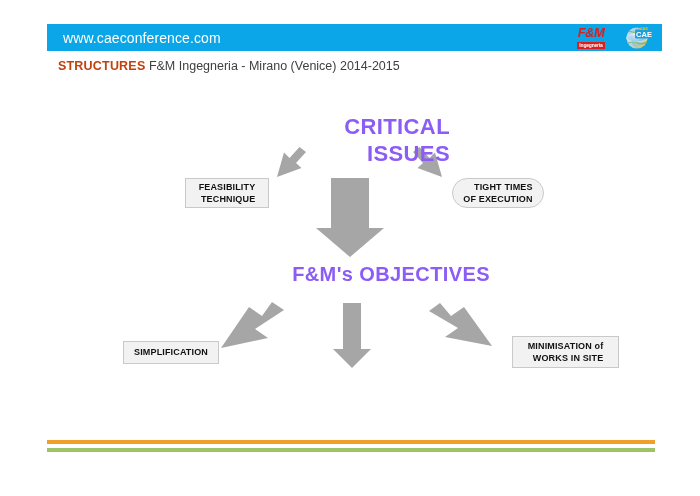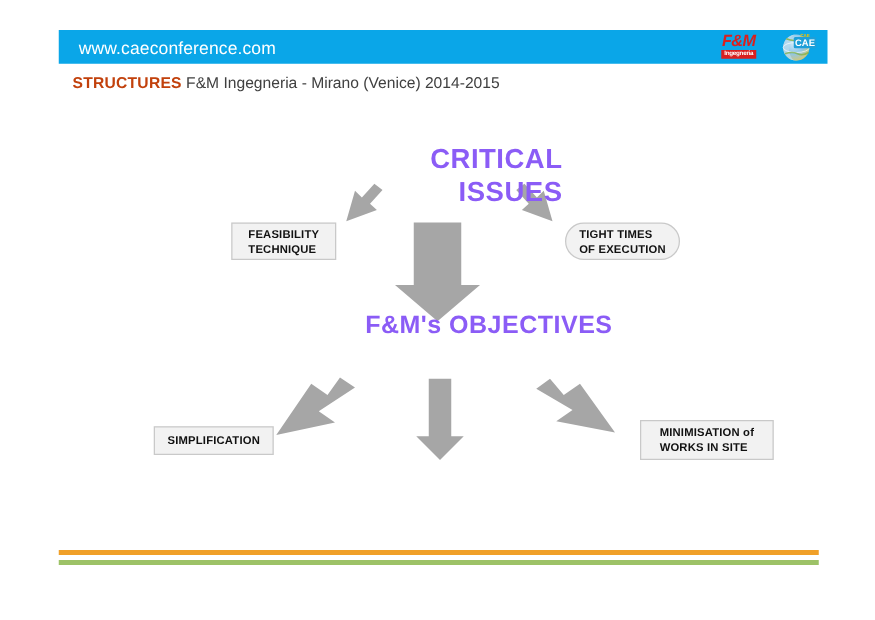--- a/index.html
+++ b/index.html
@@ -46,21 +46,21 @@
   
   .logo-fm {
     position: absolute;
     right: 53px;
     top: 3px;
     width: 36px;
     height: 22px;
     display: flex;
     flex-direction: column;
     align-items: center;
-    justify-content: flex-start;
+    justify-content: space-between;
   }
   .logo-fm .fm-mark {
     font-family: "Liberation Sans", sans-serif;
     font-weight: bold;
     font-size: 13px;
     font-style: italic;
     color: #d9201f;
     line-height: 12px;
     letter-spacing: -0.5px;
   }
@@ -114,34 +114,34 @@
     letter-spacing: 0.4px;
   }
   #critical-issues {
     left: 270px;
     top: 114px;
     width: 180px;
     font-size: 22px;
   }
   #fm-objectives {
     left: 230px;
-    top: 248px;
+    top: 262px;
     width: 260px;
     font-size: 20px;
   }
 
   .box {
     position: absolute;
     background: #f2f2f2;
     border: 1px solid #c9c9c9;
     box-sizing: border-box;
     display: flex;
     align-items: center;
     justify-content: center;
-    text-align: left;
+    text-align: right;
     font-weight: bold;
     font-size: 9px;
     line-height: 1.35;
     color: #111111;
     letter-spacing: 0.15px;
   }
 
   #box-feasibility { left: 185px; top: 178px; width: 84px;  height: 30px; }
   #box-tight       { left: 452px; top: 178px; width: 92px;  height: 30px; border-radius: 15px; }
   #box-simplify    { left: 123px; top: 341px; width: 96px;  height: 23px; }

